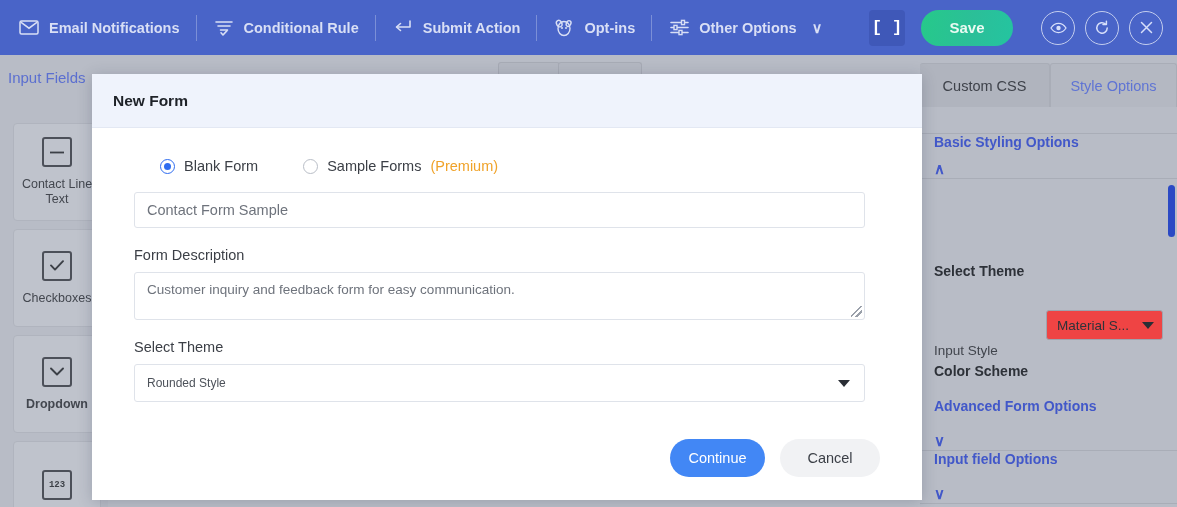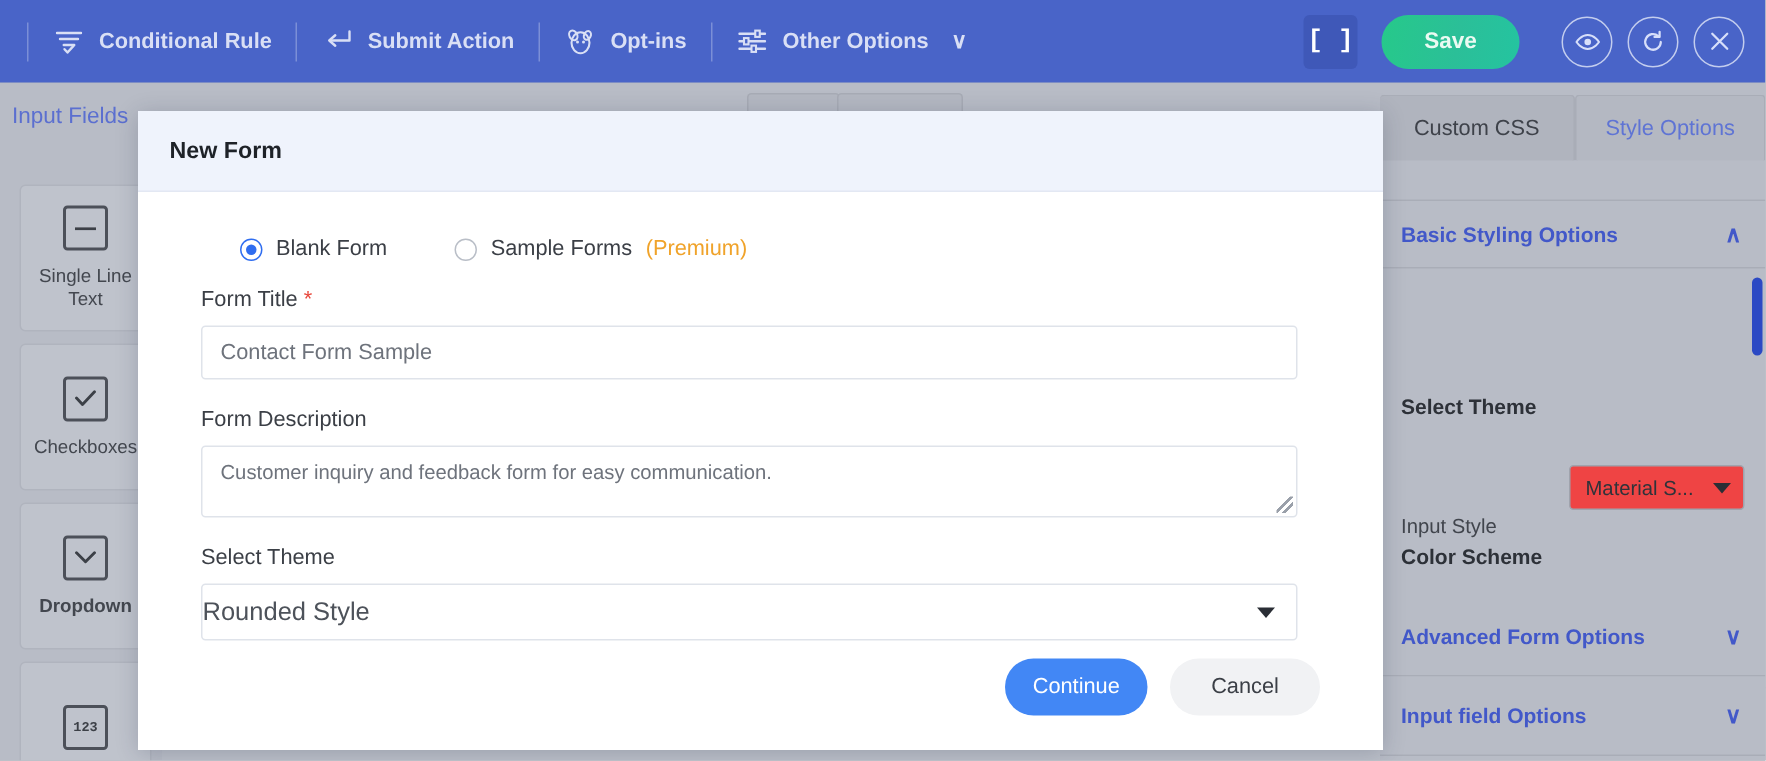--- a/index.html
+++ b/index.html
@@ -149,23 +149,23 @@
   .rtab.active { width: 127px; color: #5f74d4; background: #b4b8c2; }
   .rtab.idle { width: 130px; color: #3e424a; background: #b0b4be; border-left: none; }
   .rsec {
     position: absolute; left: 0; width: 257px;
     box-sizing: border-box;
     border-top: 1px solid #a9adb7;
     border-bottom: 1px solid #a9adb7;
     background: #b8bcc6;
   }
   .rsec-head {
-    display: flex; align-items: center; justify-content: space-between;
+    display: flex; align-items: flex-start; justify-content: space-between;
     padding: 0 16px 0 14px; height: 100%;
-    color: #4258c9; font-size: 14px; font-weight: bold;
+    color: #4258c9; font-size: 14px; font-weight: bold; flex-direction: column;
   }
   .rlabel-strong { color: #2d3138; font-size: 14px; font-weight: bold; }
   .rlabel { color: #41454d; font-size: 13.5px; margin-top: 24px; }
   .rselect {
     width: 117px; height: 30px;
     background: #ef4444;
     border: 1px solid #9fa3ad;
     border-radius: 3px;
     display: flex; align-items: center; justify-content: space-between;
     padding: 0 8px 0 10px;
@@ -236,22 +236,22 @@
     width: 11px; height: 11px;
     background:
       linear-gradient(135deg, transparent 0 42%, #9aa0aa 42% 52%, transparent 52% 66%),
       linear-gradient(135deg, transparent 0 66%, #9aa0aa 66% 78%, transparent 78%);
   }
   .f-select {
     width: 731px; height: 38px; box-sizing: border-box;
     border: 1px solid #dfe3ea; border-radius: 3px;
     background: #fff;
     display: flex; align-items: center; justify-content: space-between;
-    padding: 0 14px 0 0;
-    font-size: 17px; color: #4d525a;
+    padding: 0 14px 0 12px;
+    font-size: 12px; color: #4d525a;
   }
   .tri { width: 0; height: 0; border-left: 6px solid transparent; border-right: 6px solid transparent; border-top: 7px solid #2a2e35; }
 
   .modal-foot {
     position: absolute; left: 0; bottom: 0;
     width: 830px; height: 84px;
     display: flex; align-items: center; justify-content: flex-end;
     padding-right: 42px; box-sizing: border-box; gap: 15px;
   }
   .btn-primary {
@@ -267,20 +267,29 @@
     display: flex; align-items: center; justify-content: center;
   }
 </style>
 </head>
 <body>
 
 <div id="app">
 
   <div class="toolbar">
 
+    <div class="tb-item">
+      <span class="tb-ico">
+        <svg width="20" height="15" viewBox="0 0 20 15">
+            <rect x="1" y="1" width="18" height="13" rx="1.5" fill="none" stroke="#d9dff5" stroke-width="1.5"></rect>
+            <path d="M1.8 2.2 L10 8.2 L18.2 2.2" fill="none" stroke="#d9dff5" stroke-width="1.5"></path>
+          </svg>
+      </span>
+      <span>Email Notifications</span>
+    </div>
     <div class="tb-sep"></div>
 
     <div class="tb-item">
       <span class="tb-ico">
         <svg width="18" height="18" viewBox="0 0 18 18">
             <path d="M1 3h16M3 7h12M5.5 11h7" stroke="#d9dff5" stroke-width="1.6" fill="none" stroke-linecap="round"></path>
             <path d="M6 13.8l2 2.2 4-4.4" stroke="#d9dff5" stroke-width="1.6" fill="none" stroke-linecap="round" stroke-linejoin="round"></path>
           </svg>
       </span>
       <span>Conditional Rule</span>
@@ -350,21 +359,21 @@
 
   <div class="left-panel">
     <div class="left-title">Input Fields</div>
 
     <div class="field-tile" style="top:68px;height:98px;">
       <div class="tile-ico">
         <svg width="14" height="3" viewBox="0 0 14 3">
             <rect x="0" y="0.6" width="14" height="1.8" fill="#3c4047"></rect>
           </svg>
       </div>
-      <div>Single Line Text</div>
+      <div>Contact Line Text</div>
     </div>
 
     <div class="field-tile" style="top:174px;height:98px;">
       <div class="tile-ico">
         <svg width="14" height="11" viewBox="0 0 14 11">
             <path d="M1 5.4l4 4.2L13 1.2" fill="none" stroke="#3c4047" stroke-width="1.9" stroke-linecap="round" stroke-linejoin="round"></path>
           </svg>
       </div>
       <div>Checkboxes</div>
     </div>
@@ -450,24 +459,20 @@
           <span class="rd on"></span>
           <span>Blank Form</span>
         </div>
         <div class="radio-opt">
           <span class="rd"></span>
           <span>Sample Forms</span>
           <span class="premium">(Premium)</span>
         </div>
       </div>
 
-      <div class="f-label">
-        <span>Form Title</span>
-        <span class="req">*</span>
-      </div>
       <div class="f-input">Contact Form Sample</div>
 
       <div class="f-label">Form Description</div>
       <div class="f-area">
         <span>Customer inquiry and feedback form for easy communication.</span>
         <span class="grip"></span>
       </div>
 
       <div class="f-label">Select Theme</div>
       <div class="f-select">

